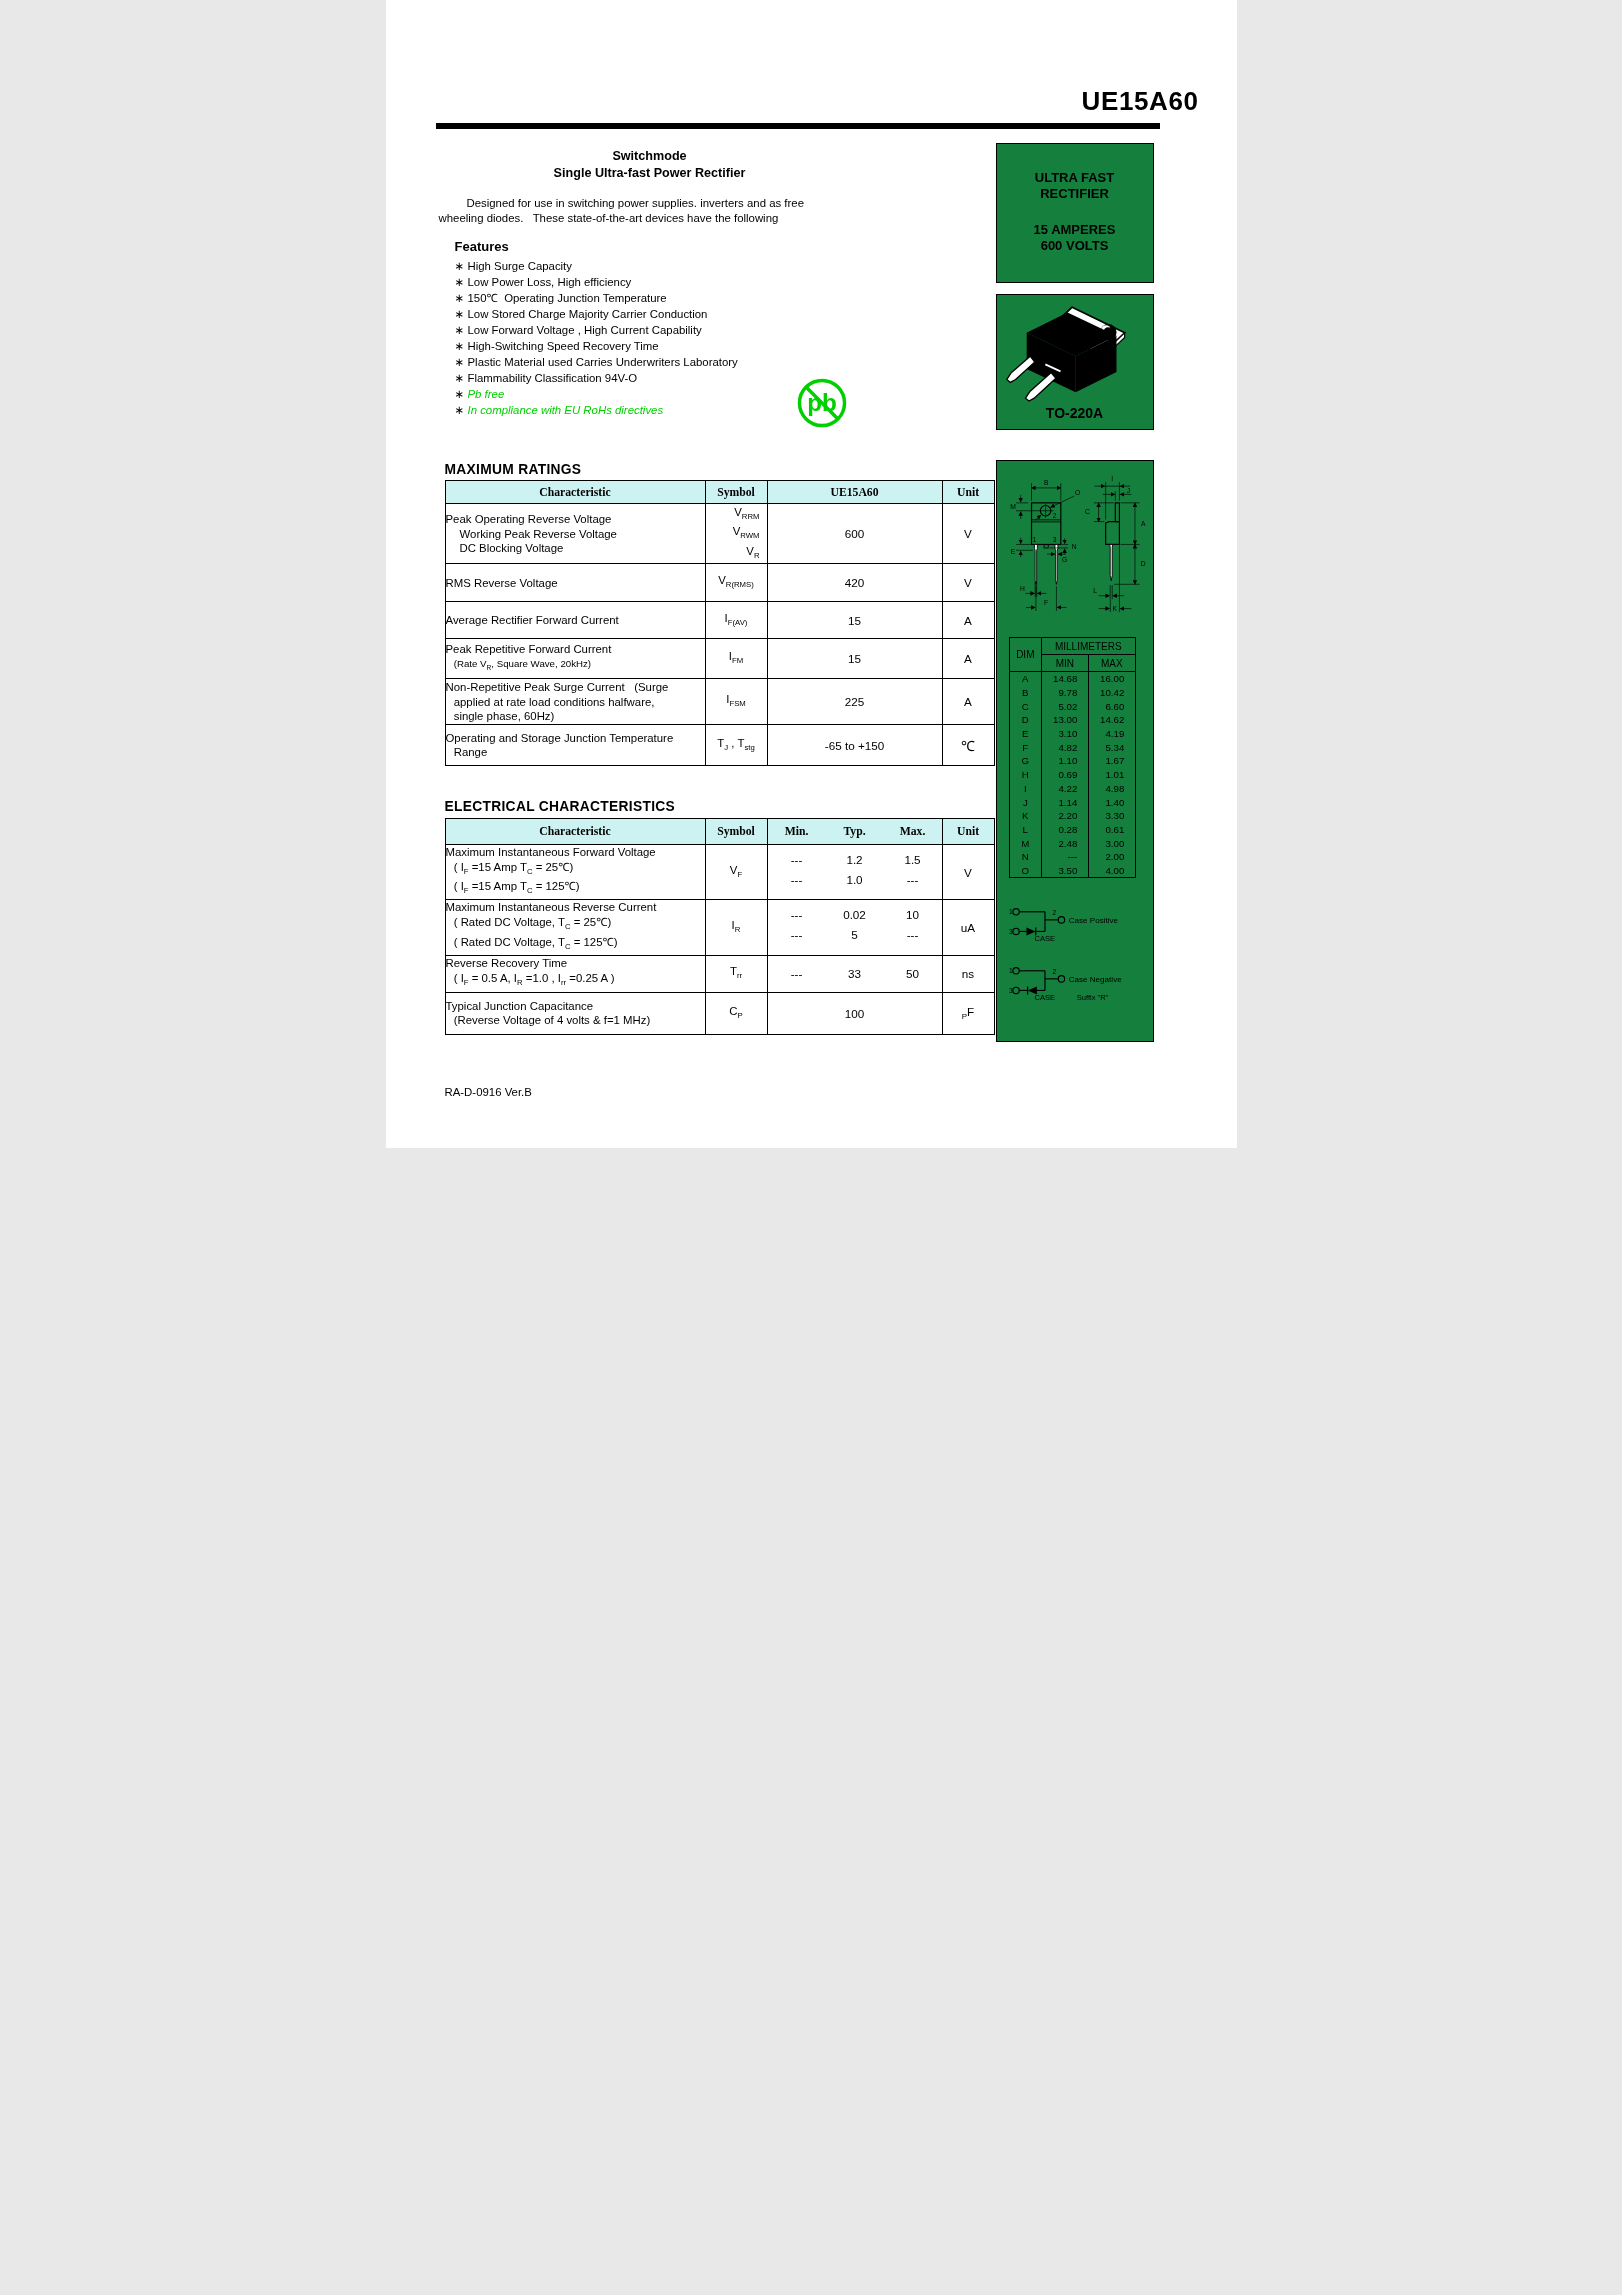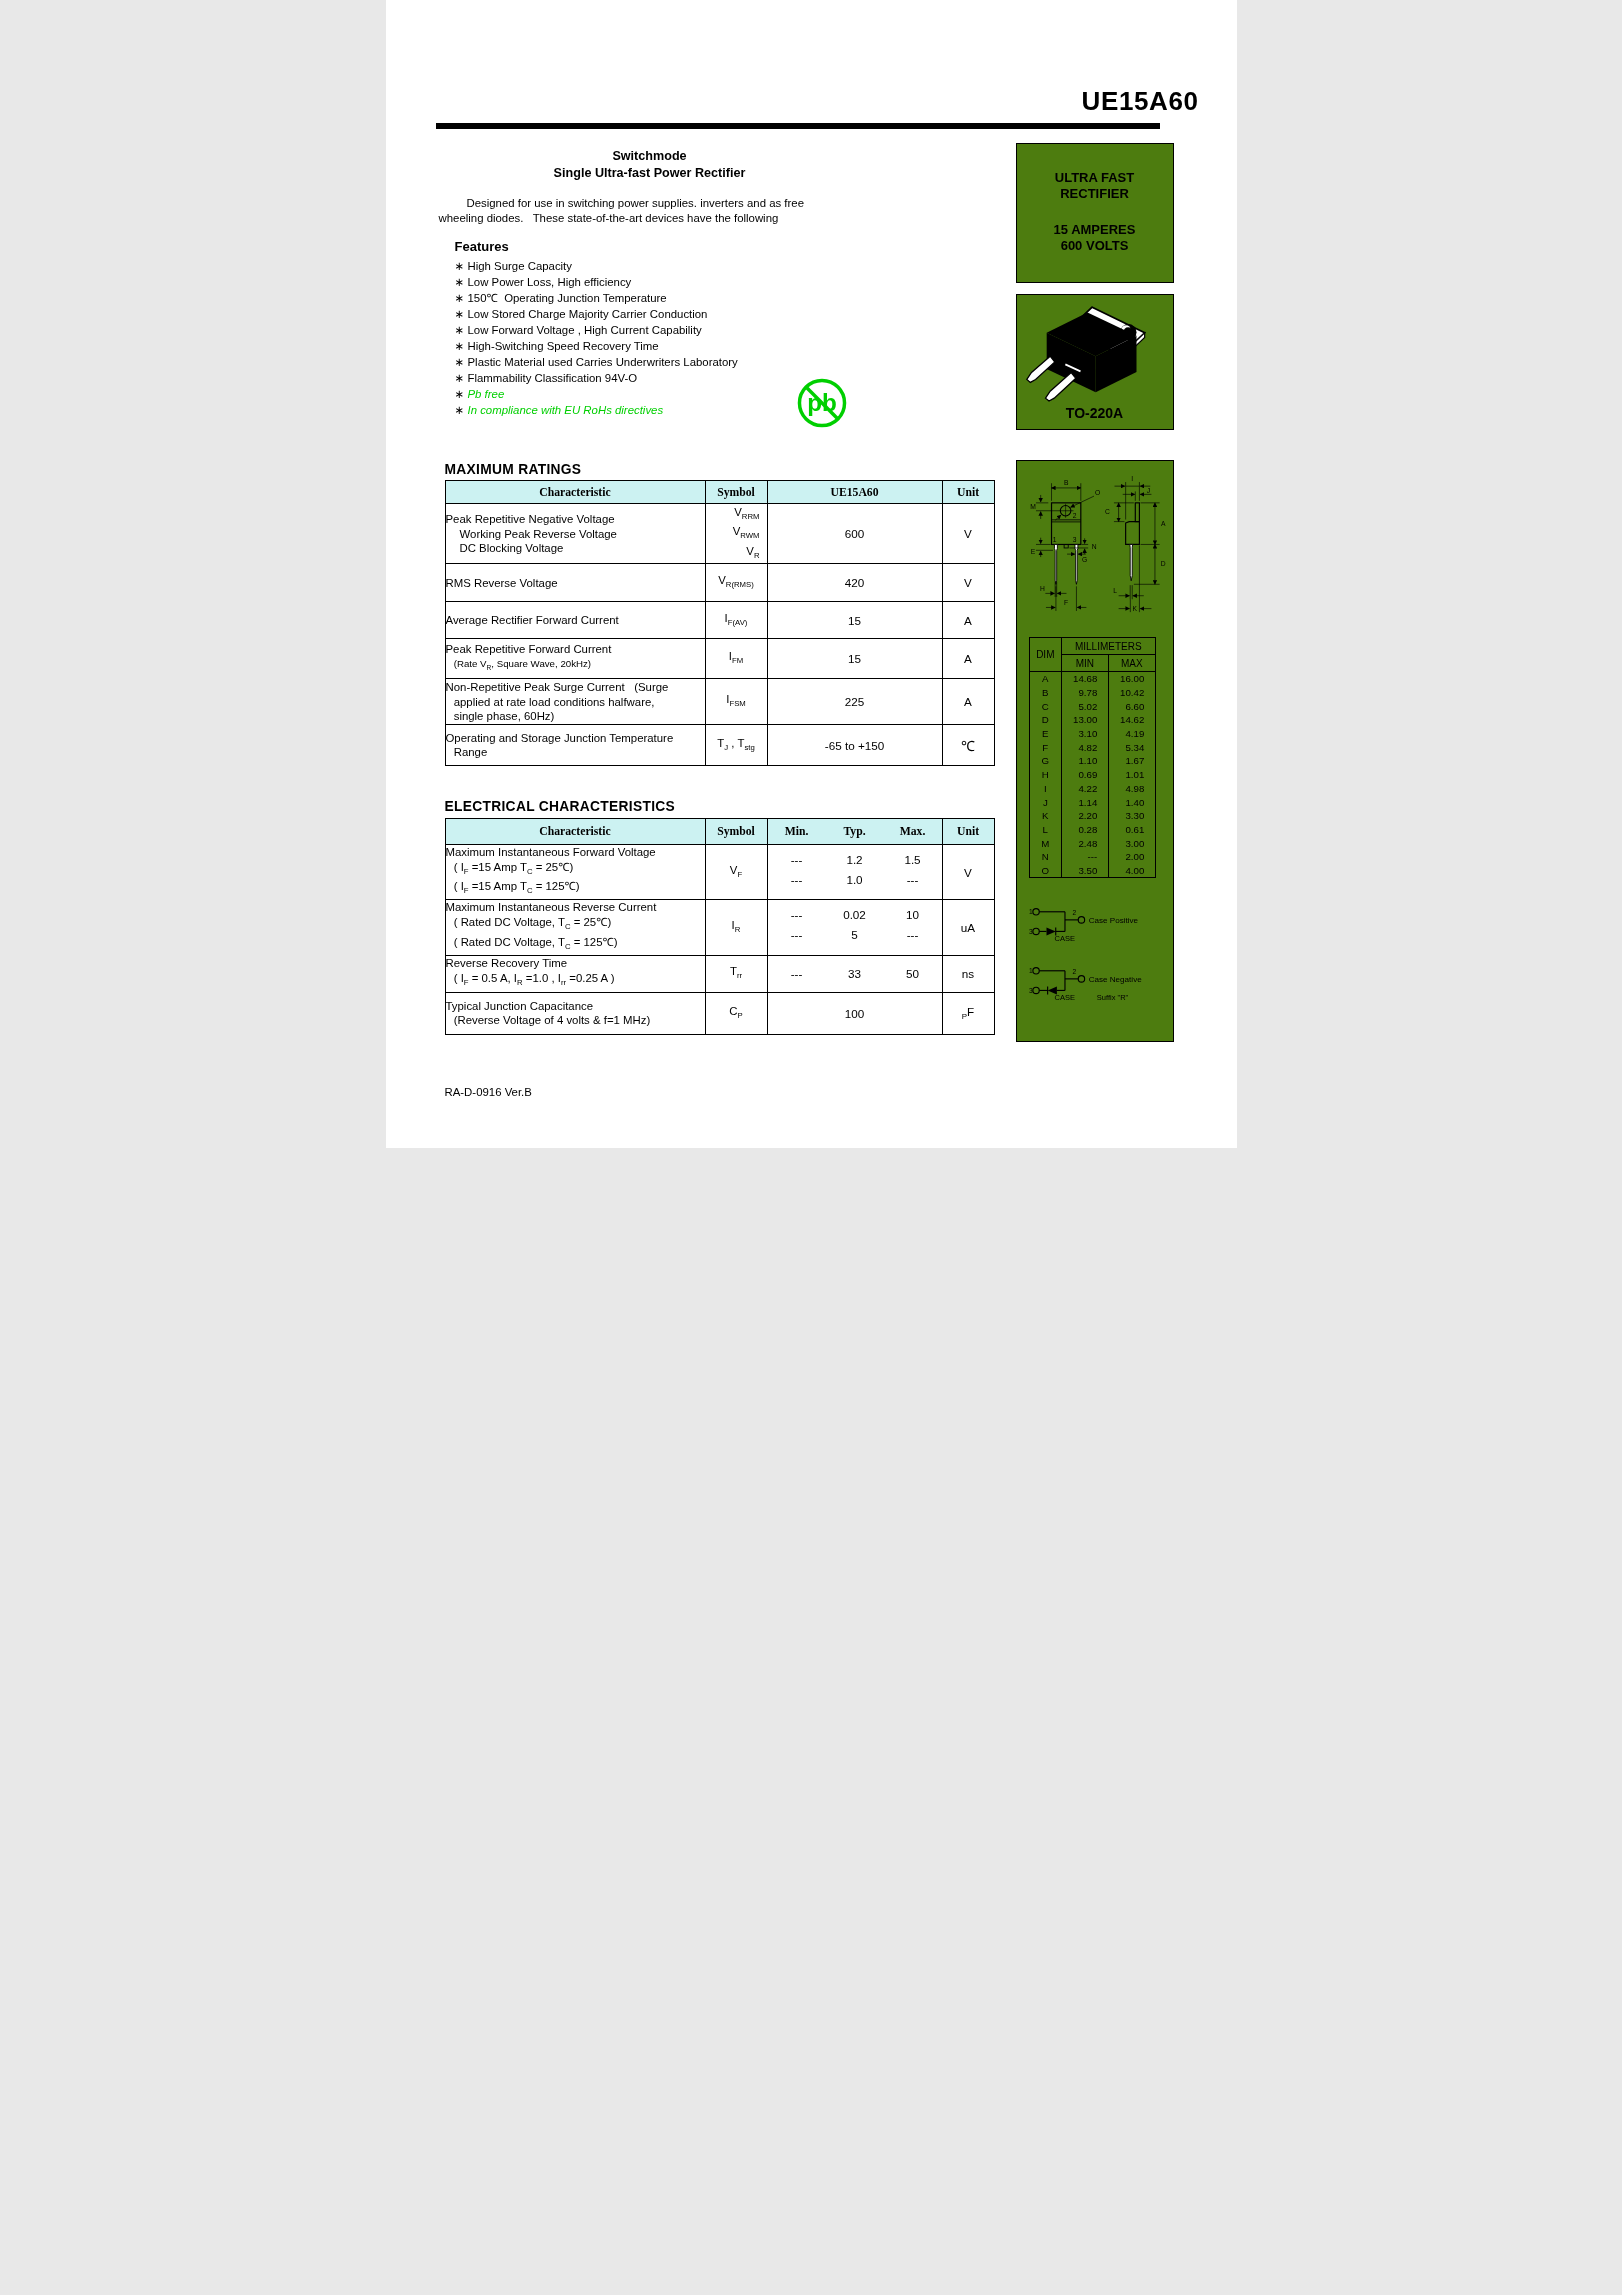--- a/index.html
+++ b/index.html
@@ -50,21 +50,21 @@
   td.unit.deg{font-size:14px;}
 
   th.vh{padding:0;}
   .vh .vhg{display:grid;grid-template-columns:1fr 1fr 1fr;}
   td.vals{vertical-align:middle;}
   .vgrid{display:grid;grid-template-columns:1fr 1fr 1fr;height:100%;}
   .vcol{display:flex;flex-direction:column;align-items:center;justify-content:center;
         gap:7px;font-size:11.7px;height:100%;}
   tr.low .vcol{justify-content:flex-end;padding-bottom:5.3px;box-sizing:border-box;}
 
-  .sidebox{position:absolute;left:630px;width:156px;border:1.8px solid #000;background:#4d7c0f;}
+  .sidebox{position:absolute;left:610px;width:156px;border:1.8px solid #000;background:#15803d;}
   .box1{top:143px;height:138px;}
   .box1 .sb-line{text-align:center;font-weight:bold;font-size:13px;line-height:16.4px;}
   .box1 .pad{height:26px;}
   .box1 .gap{height:19px;}
   .box2{top:294px;height:134px;}
   .box2 svg{display:block;margin:3.5px auto 0 auto;}
   .box2 .pkg-name{text-align:center;font-weight:bold;font-size:14px;margin-top:1.2px;}
   .box3{top:440px;height:580px;margin-top:20px;}
 
   table.dim{position:absolute;left:12.3px;top:176px;border-collapse:collapse;table-layout:fixed;
@@ -136,21 +136,21 @@
       <tr class="hr">
         <th>Characteristic</th>
         <th>Symbol</th>
         <th>UE15A60</th>
         <th>Unit</th>
       </tr>
     </thead>
     <tbody>
       <tr class="r0">
         <td class="char">
-          <div class="ln">Peak Repetitive Negative Voltage</div>
+          <div class="ln">Peak Operating Reverse Voltage</div>
           <div class="ln ind">Working Peak Reverse Voltage</div>
           <div class="ln ind">DC Blocking Voltage</div>
         </td>
         <td class="sym">
             <div class="symstack">
           <div>V<sub>RRM</sub></div>
           <div>V<sub>RWM</sub></div>
           <div>V<sub>R</sub></div>
         </div>
           </td>

